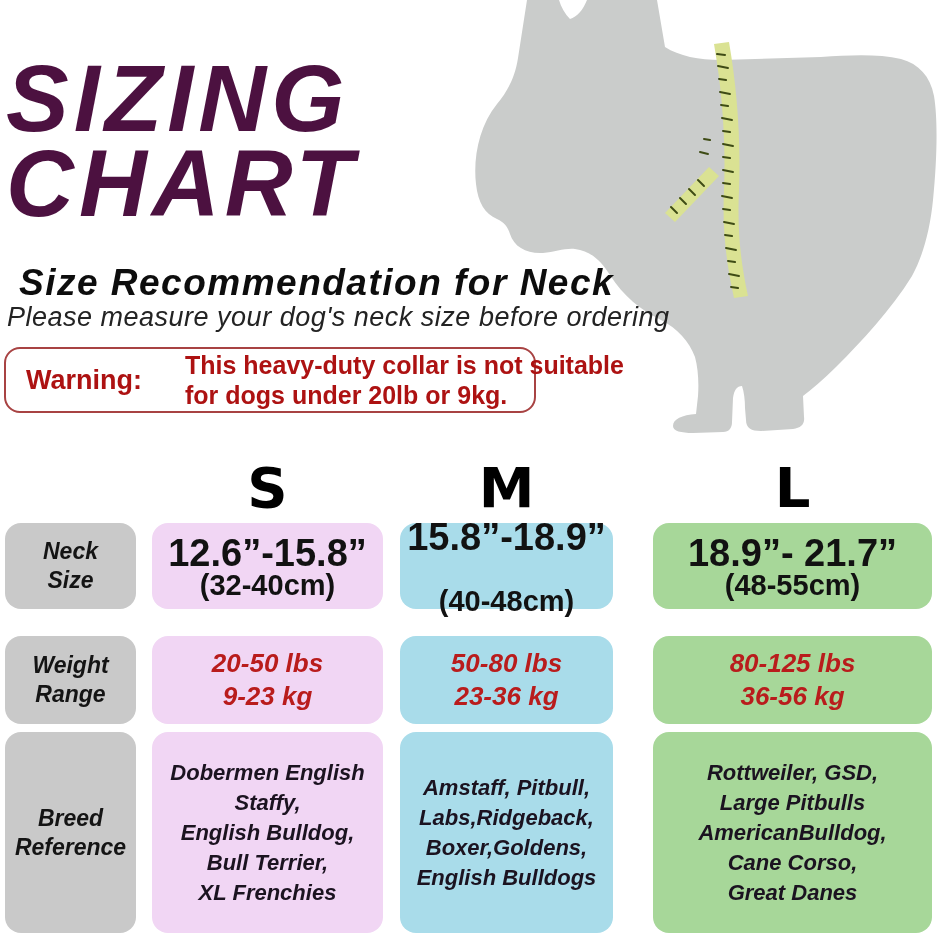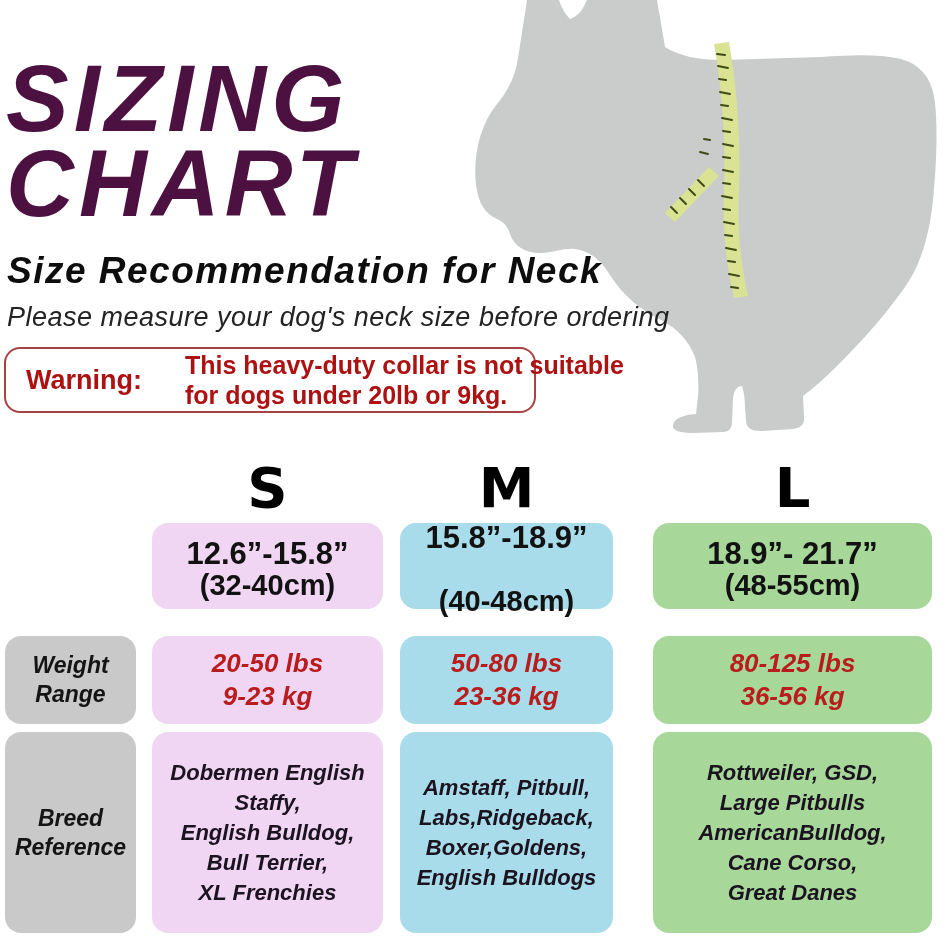--- a/index.html
+++ b/index.html
@@ -11,21 +11,21 @@
   
   .dog-svg{position:absolute;left:471px;top:0;}
 
   
   .title{
     position:absolute;left:6px;top:56px;margin:0;
     font-size:94px;line-height:85px;font-weight:bold;font-style:italic;
     letter-spacing:5px;color:var(--title);white-space:pre-line;
   }
   .subtitle{
-    position:absolute;left:7px;top:250px;margin:0;
+    position:absolute;left:7px;top:250px;margin:12px;
     font-size:37px;font-weight:bold;font-style:italic;letter-spacing:1.5px;color:#0d0d0d;
   }
   .note{
     position:absolute;left:7px;top:302px;
     font-size:27px;font-style:italic;color:#232323;letter-spacing:0.5px;
   }
 
   
   .warning{
     position:absolute;left:4px;top:347px;width:532px;height:66px;
@@ -51,21 +51,21 @@
   .row3{top:732px;height:201px;}
   .col0{left:5px;width:131px;}
   .col1{left:152px;width:231px;}
   .col2{left:400px;width:213px;}
   .col3{left:653px;width:279px;}
   .bg-label{background:var(--label_bg);}
   .bg-s{background:var(--s_bg);}
   .bg-m{background:var(--m_bg);gap:32px;}
   .bg-l{background:var(--l_bg);text-align:center;}
   .row-label{font-weight:bold;font-style:italic;font-size:23px;line-height:29px;white-space:pre;color:#141414;}
-  .neck-in{font-weight:bold;font-size:31px;line-height:37px;color:#121212;}
+  .neck-in{font-weight:bold;font-size:38px;line-height:37px;color:#121212;}
   .neck-cm{font-weight:bold;font-size:29px;line-height:26px;color:#121212;}
   .weight{font-weight:bold;font-style:italic;font-size:26px;line-height:33px;white-space:pre;color:#b91c1c;}
   .breeds{font-weight:bold;font-style:italic;font-size:22px;line-height:30px;white-space:pre;color:#1b1320;}
 </style>
 </head>
 <body>
 
 <div class="canvas">
 
   <svg class="dog-svg" width="475" height="435" viewBox="0 0 475 435" aria-hidden="true">
@@ -148,20 +148,24 @@
   <div class="warning">
     <span class="w-label">Warning:</span>
     <span class="w-text">This heavy-duty collar is not suitable
 for dogs under 20lb or 9kg.</span>
   </div>
 
   <div class="hdr col1">S</div>
   <div class="hdr col2">M</div>
   <div class="hdr col3">L</div>
 
+  <div class="cell row1 col0 bg-label">
+    <span class="row-label">Neck
+Size</span>
+  </div>
   <div class="cell row1 col1 bg-s">
     <span class="neck-in">12.6”-15.8”</span>
     <span class="neck-cm">(32-40cm)</span>
   </div>
   <div class="cell row1 col2 bg-m">
     <span class="neck-in">15.8”-18.9”</span>
     <span class="neck-cm">(40-48cm)</span>
   </div>
   <div class="cell row1 col3 bg-l">
     <span class="neck-in">18.9”- 21.7”</span>

